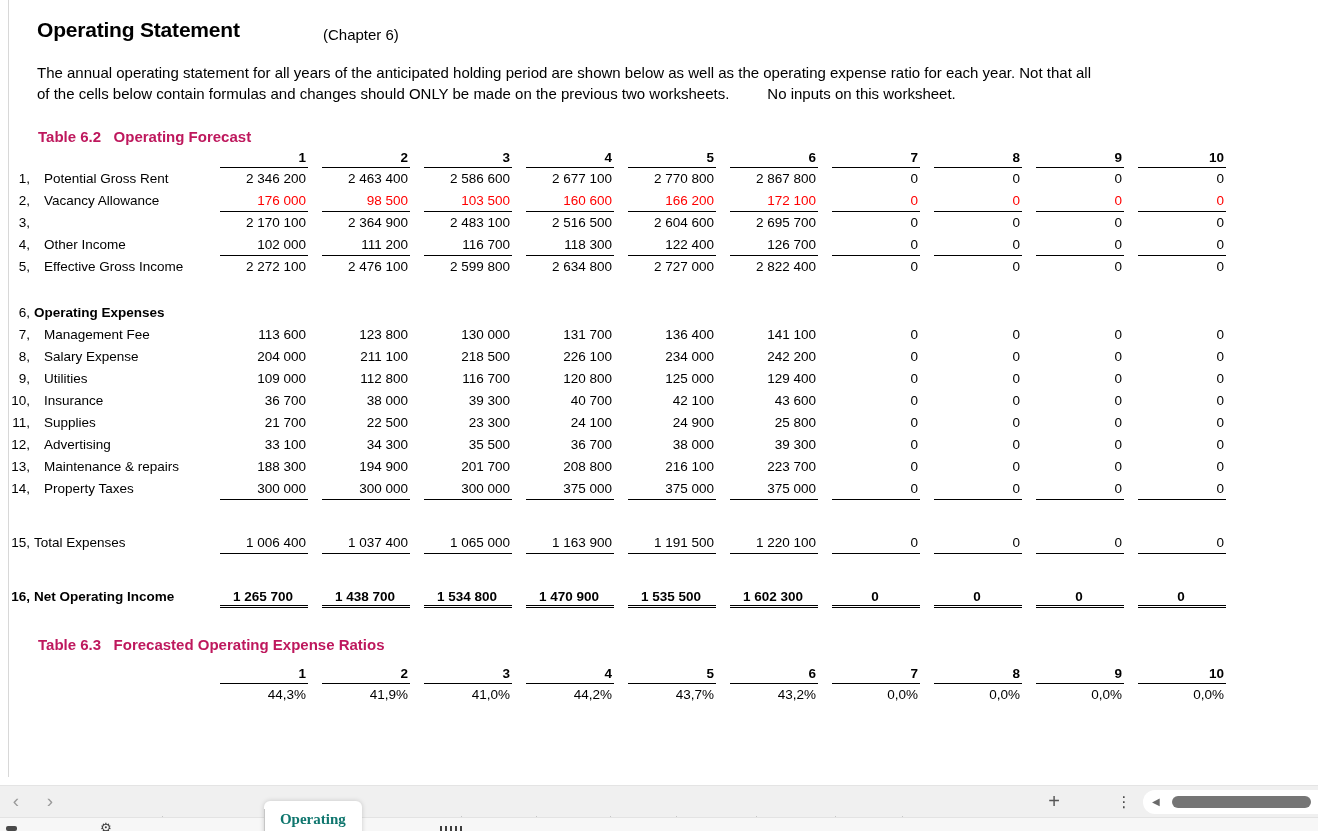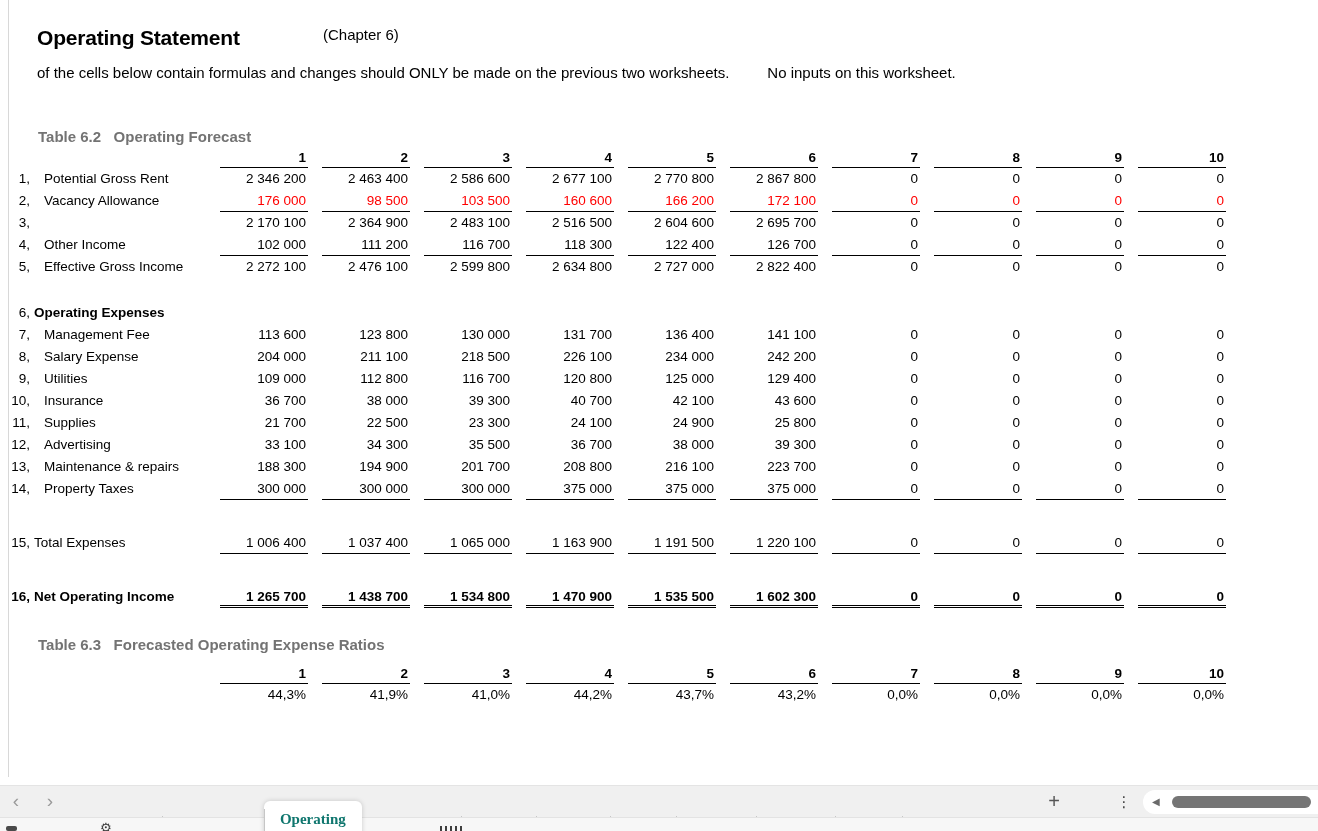--- a/index.html
+++ b/index.html
@@ -4,43 +4,43 @@
 <style>
   html,body{margin:0;padding:0;}
   body{
     width:1318px;height:831px;position:relative;overflow:hidden;
     background:#ffffff;color:#000;
     font-family:"Liberation Sans","DejaVu Sans",sans-serif;
   }
   .gridline-v{position:absolute;left:8px;top:0;width:1px;height:777px;background:#d8d8d8;}
 
   
-  .page-title{position:absolute;left:37px;top:26px;font-size:21px;font-weight:600;letter-spacing:-.2px;}
+  .page-title{position:absolute;left:37px;top:18px;font-size:21px;font-weight:600;letter-spacing:-.2px;}
   .chapter{position:absolute;left:323px;top:26px;font-size:15px;text-align:right;}
   .intro{position:absolute;left:37px;top:62px;font-size:15px;line-height:21px;white-space:nowrap;}
   .intro .note{font-weight:normal;margin-left:38px;}
 
-  .caption{position:absolute;left:38px;font-size:15px;font-weight:bold;color:#737373;white-space:pre;}
+  .caption{position:absolute;left:38px;font-size:15px;font-weight:bold;color:#be185d;white-space:pre;}
   #cap62{top:128px;}
   #cap63{top:636px;}
 
   
   .tbl{position:absolute;left:8px;}
   #t62{top:150px;}
   #t63{top:666px;}
   .trow{display:grid;grid-template-columns:22px 176px repeat(10,102px);height:22px;font-size:13.5px;}
   .trow.head{height:18px;font-weight:bold;}
   .num{text-align:right;line-height:21px;white-space:nowrap;}
   .lab{padding-left:4px;line-height:21px;white-space:nowrap;}
   .lab.ind{padding-left:14px;}
   .cell{position:relative;}
   .cl{margin-left:14px;height:22px;line-height:21px;text-align:right;padding-right:2px;box-sizing:border-box;white-space:nowrap;}
   .head .cl{height:18px;line-height:16px;border-bottom:1px solid #000;}
   .u .cl{border-bottom:1px solid #000;text-align:right;}
-  .du .cl{border-bottom:3px double #000;}
+  .du .cl{border-bottom:3px double #000;text-align:center;}
   .red .cl{color:#ff0000;}
   .bold{font-weight:bold;}
   .sec .lab{font-weight:bold;}
   .gap24{margin-top:24px;}
   .gap22{margin-top:32px;}
 
   
   .tabbar{position:absolute;left:0;top:785px;width:1318px;height:32px;background:#f0f0f0;border-top:1px solid #e4e4e4;}
   .navarrow{position:absolute;top:0;height:32px;line-height:30px;font-size:19px;color:#9a9a9a;width:20px;text-align:center;cursor:default;}
   #nav-back{left:6px;}
@@ -67,20 +67,21 @@
 </style>
 </head>
 <body>
 
 <div class="gridline-v"></div>
 
 <div class="page-title">Operating Statement</div>
 <div class="chapter">(Chapter 6)</div>
 
 <div class="intro">
+  <div>The annual operating statement for all years of the anticipated holding period are shown below as well as the operating expense ratio for each year.  Not that all</div>
   <div><span>of the cells below contain formulas and changes should ONLY be made on the previous two worksheets.</span><span class="note">No inputs on this worksheet.</span></div>
 </div>
 
 <div class="caption" id="cap62">Table 6.2   Operating Forecast</div>
 <div class="tbl" id="t62">
     <div class="trow head">
       <div class="num"></div>
       <div class="lab"></div>
       <div class="cell">
         <div class="cl">1</div>

